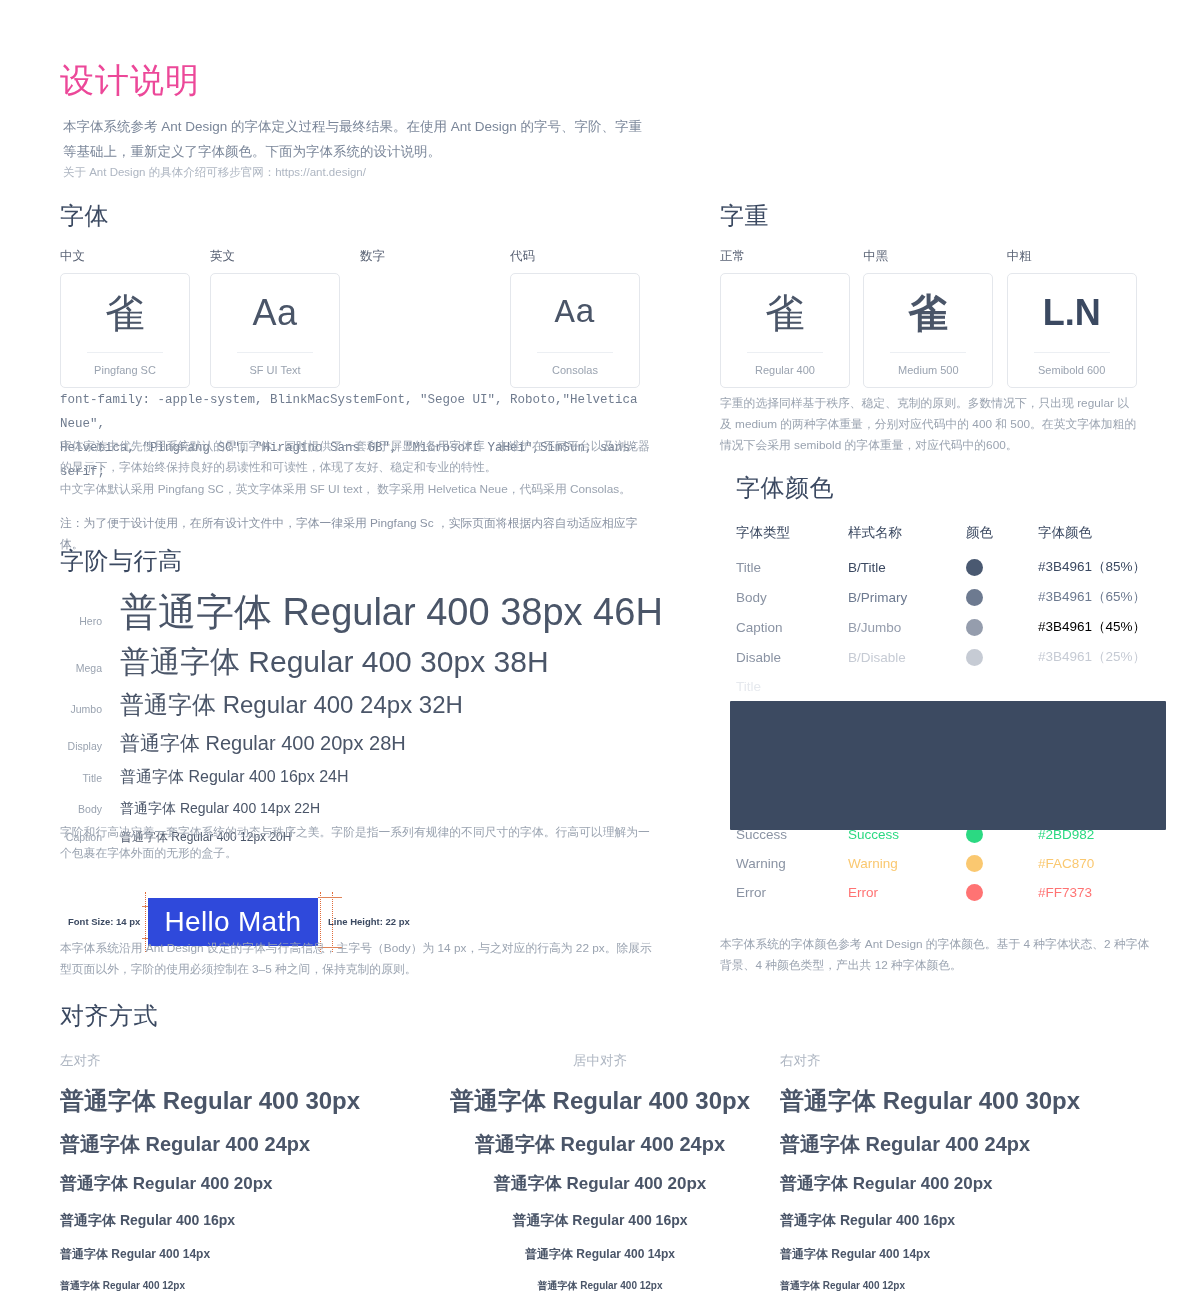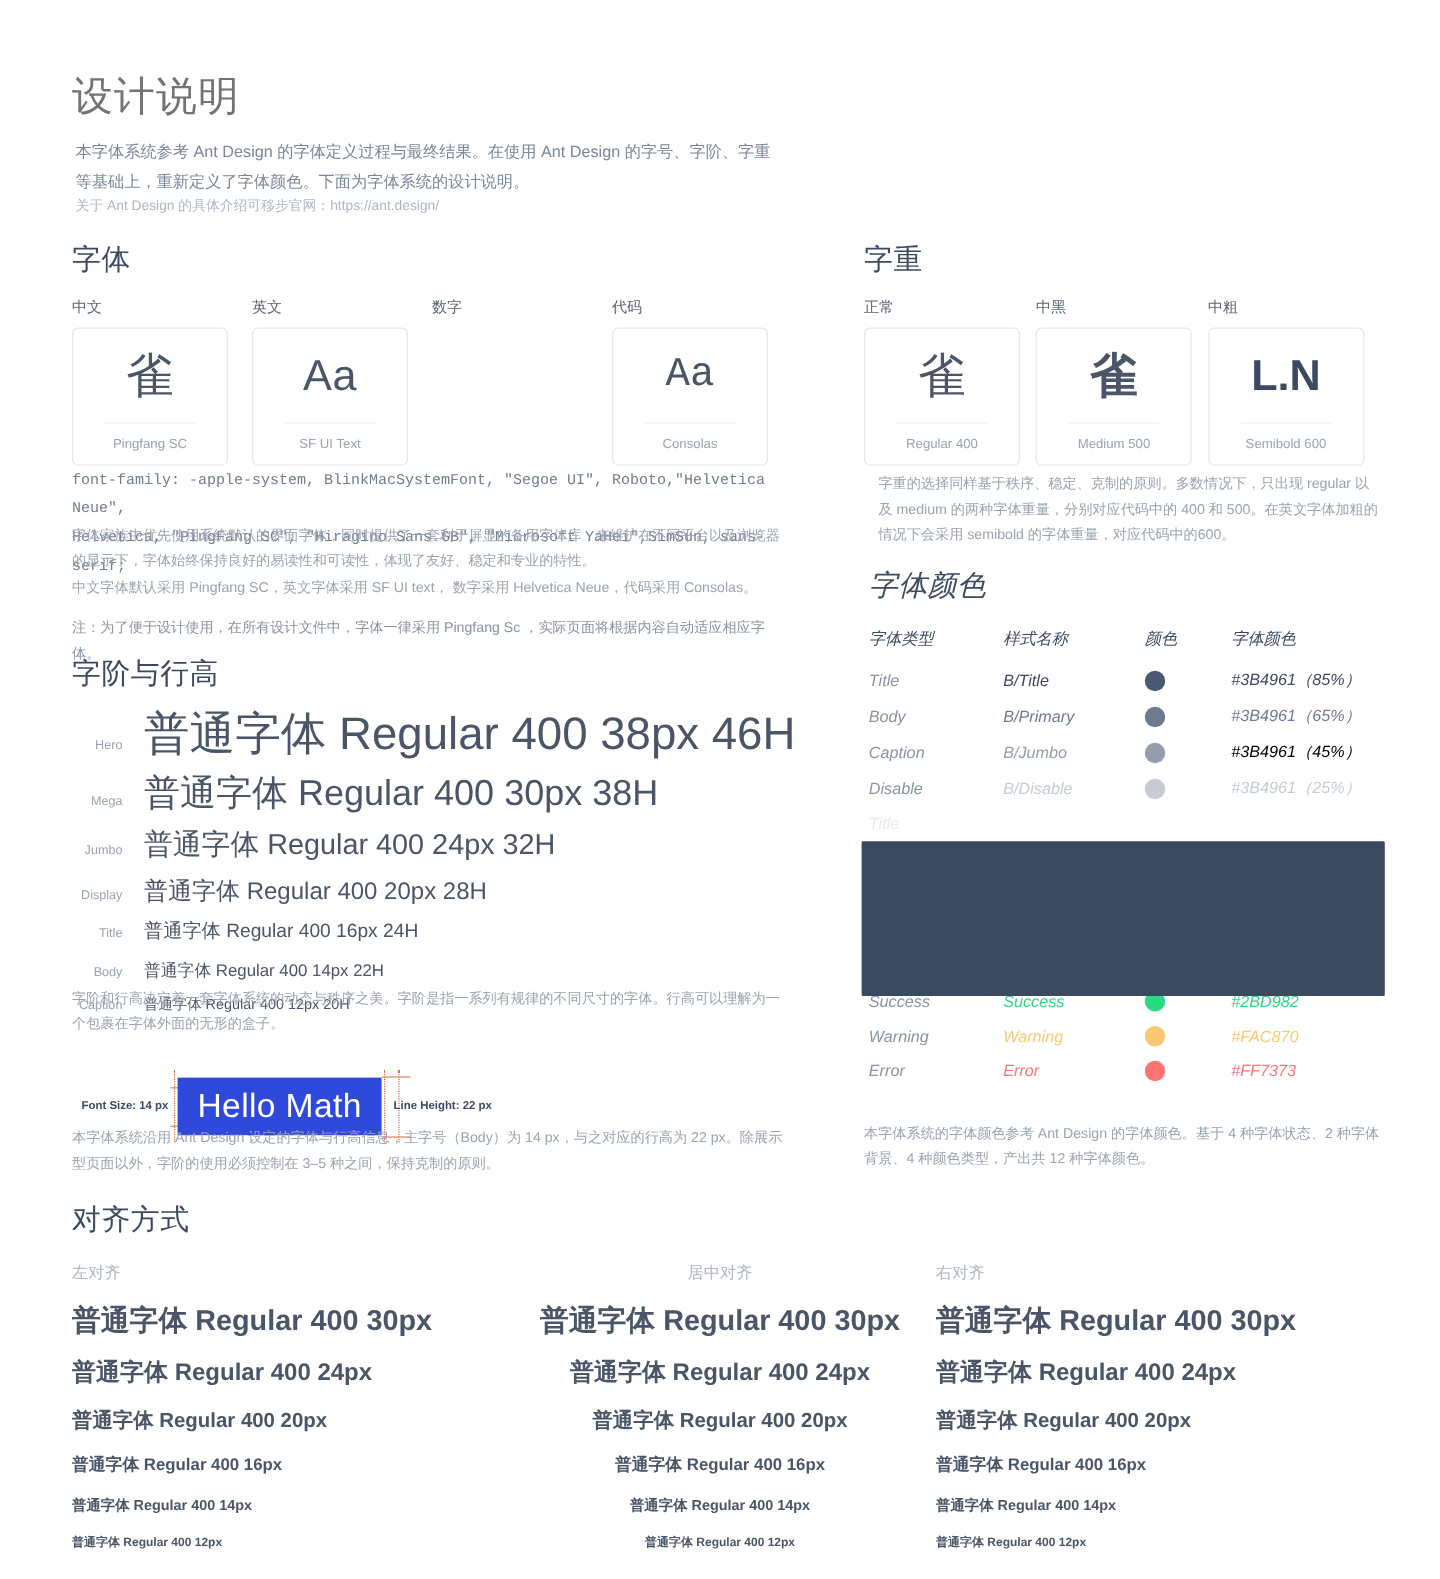--- a/index.html
+++ b/index.html
@@ -11,21 +11,21 @@
     font-family: "Liberation Sans", "DejaVu Sans", sans-serif;
     color: #3B4961;
     overflow: hidden;
   }
 
   .page { position: relative; width: 1200px; height: 1316px; }
 
   
   .doc-title {
     position: absolute; left: 60px; top: 58px;
-    font-size: 34px; font-weight: 400; color: #737373; letter-spacing: 1px;
+    font-size: 34px; font-weight: 400; color: #ec4899; letter-spacing: 1px;
   }
   .intro {
     position: absolute; left: 63px; top: 114px; width: 580px;
     font-size: 13.5px; line-height: 25px; color: #7A8699;
   }
   .intro-sub {
     position: absolute; left: 63px; top: 163px; width: 600px;
     font-size: 11.5px; line-height: 18px; color: #AEB6C2;
   }
 
@@ -277,25 +277,25 @@
             <div class="card-label">中粗</div>
             <div class="card">
               <div class="card-glyph bold">L.N</div>
               <div class="card-divider"></div>
               <div class="card-name">Semibold 600</div>
             </div>
           </div>
         </div>
     </div>
 
-    <div style="position:absolute; top:393px; left:0; width:420px;margin-left:12px;">
+    <div style="position:absolute; top:393px; left:0; width:420px;">
       <p class="para">字重的选择同样基于秩序、稳定、克制的原则。多数情况下，只出现 regular 以及 medium 的两种字体重量，分别对应代码中的 400 和 500。在英文字体加粗的情况下会采用 semibold 的字体重量，对应代码中的600。</p>
     </div>
 
-    <div style="position:absolute; top:472px; left:4px; width:430px;font-style:italic;">
+    <div style="position:absolute; top:472px; left:16px; width:430px;">
       <div class="sec-title">字体颜色</div>
       <div style="position:relative; margin-top:14px;">
         <div class="dark-band" id="dark-band" style="background: rgb(60, 74, 97); top: 183px; height: 129px; left: -6px; width: 436px;"></div>
         <table class="ctable">
           <thead>
             <tr>
               <th class="c-type">字体类型</th>
               <th class="c-style">样式名称</th>
               <th class="c-dot">颜色</th>
               <th class="c-hex">字体颜色</th>

